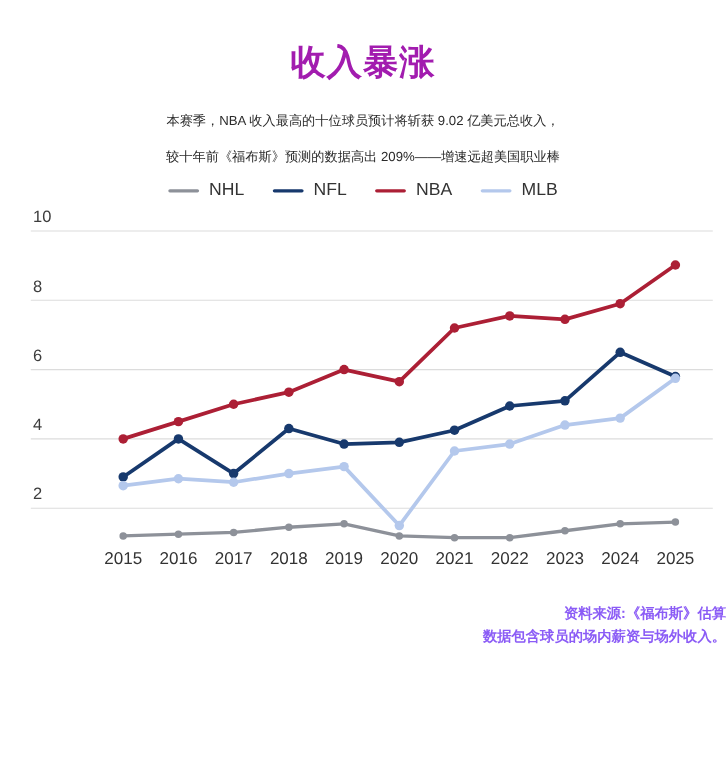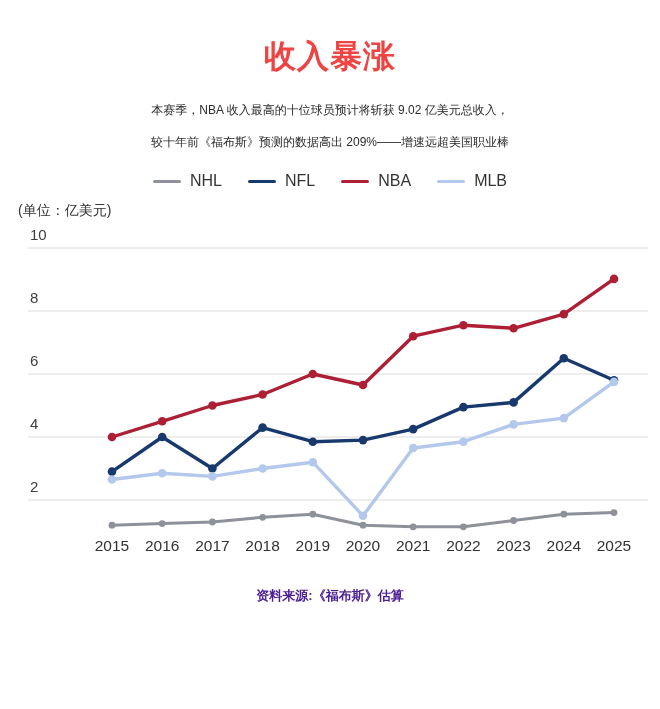--- a/index.html
+++ b/index.html
@@ -12,32 +12,32 @@
     font-family: "Liberation Sans", "DejaVu Sans", sans-serif;
   }
   .title {
     margin: 0;
     padding-top: 38px;
     text-align: center;
     font-size: 32px;
     line-height: 36px;
     font-weight: 700;
     letter-spacing: 1px;
-    color: #ef4444;
+    color: #a21caf;
   }
   .intro {
     margin-top: 20px;
     text-align: center;
     font-size: 12px;
     line-height: 32px;
     color: #2b2b2b;
   }
   .intro-line { white-space: nowrap; }
   .legend {
-    margin-top: 14px;
+    margin-top: 6px;
     height: 18px;
     display: flex;
     justify-content: center;
     align-items: center;
     gap: 26px;
   }
   .legend-item {
     display: inline-flex;
     align-items: center;
     gap: 9px;
@@ -51,22 +51,22 @@
     border-radius: 2px;
   }
   .unit {
     margin: 12px 0 0 18px;
     font-size: 14px;
     color: #333333;
   }
   .chart-svg { display: block; margin-top: 0; }
   .footer {
     margin-top: 22px;
-    text-align: center;
-    color: #4c1d95;
+    text-align: right;
+    color: #8b5cf6;
   }
   .source {
     font-size: 13px;
     font-weight: 700;
     line-height: 20px;
   }
   .note {
     font-size: 13px;
     font-weight: 700;
     line-height: 22px;
@@ -96,21 +96,20 @@
       <span class="legend-item">
         <span class="swatch" style="background: rgb(172, 31, 53);"></span>
         <span class="legend-label">NBA</span>
       </span>
       <span class="legend-item">
         <span class="swatch" style="background: rgb(180, 200, 236);"></span>
         <span class="legend-label">MLB</span>
       </span>
     </div>
 
-  <div class="unit">(单位：亿美元)</div>
 
   <svg id="chart" class="chart-svg" width="660" height="344" viewBox="0 0 660 344">
       <line x1="28" y1="28.0" x2="648" y2="28.0" stroke="#DCDCDC" stroke-width="1"></line>
       <text x="30" y="20.0" font-size="15" fill="#3D3D3D">10</text>
       <line x1="28" y1="91.0" x2="648" y2="91.0" stroke="#DCDCDC" stroke-width="1"></line>
       <text x="30" y="83.0" font-size="15" fill="#3D3D3D">8</text>
       <line x1="28" y1="154.0" x2="648" y2="154.0" stroke="#DCDCDC" stroke-width="1"></line>
       <text x="30" y="146.0" font-size="15" fill="#3D3D3D">6</text>
       <line x1="28" y1="217.0" x2="648" y2="217.0" stroke="#DCDCDC" stroke-width="1"></line>
       <text x="30" y="209.0" font-size="15" fill="#3D3D3D">4</text>
@@ -172,14 +171,15 @@
       <circle cx="363.0" cy="295.8" r="4.3" fill="#B4C8EC"></circle>
       <circle cx="413.2" cy="228.0" r="4.3" fill="#B4C8EC"></circle>
       <circle cx="463.4" cy="221.7" r="4.3" fill="#B4C8EC"></circle>
       <circle cx="513.6" cy="204.4" r="4.3" fill="#B4C8EC"></circle>
       <circle cx="563.8" cy="198.1" r="4.3" fill="#B4C8EC"></circle>
       <circle cx="614.0" cy="161.9" r="4.3" fill="#B4C8EC"></circle>
     </svg>
 
   <div class="footer">
     <div class="source">资料来源:《福布斯》估算</div>
+    <div class="note">数据包含球员的场内薪资与场外收入。</div>
   </div>
 </div>
 
 </body></html>

